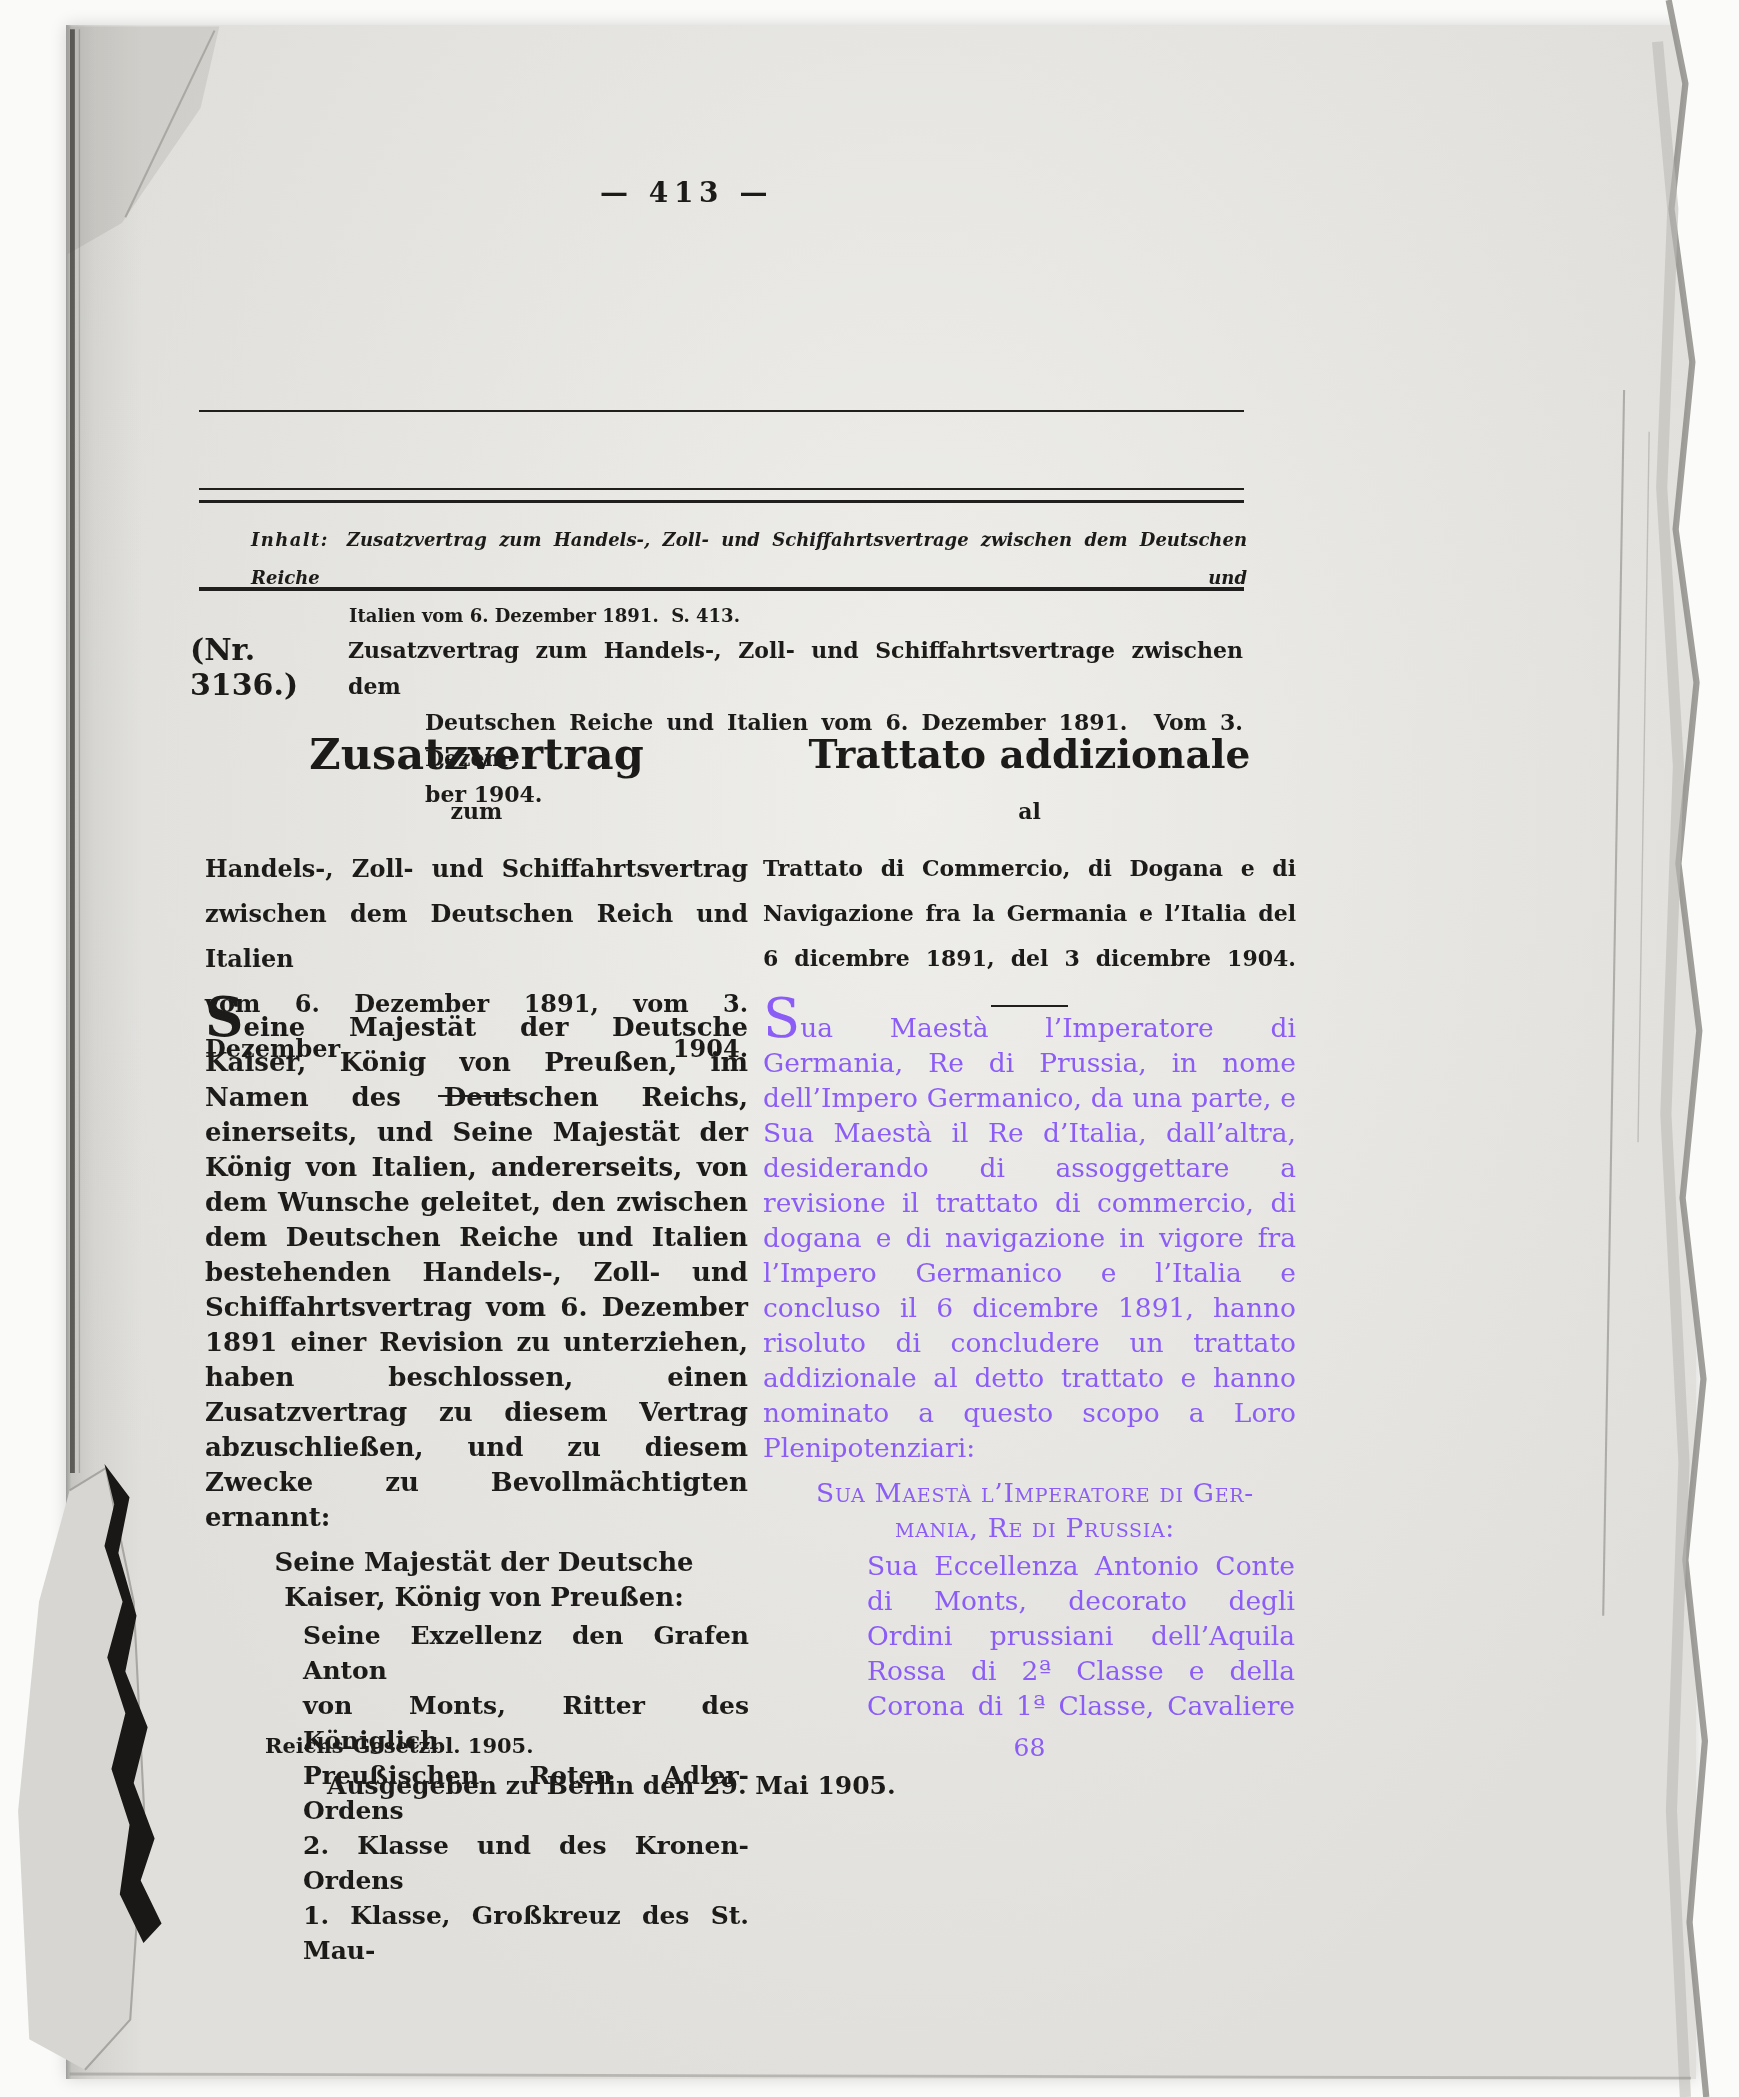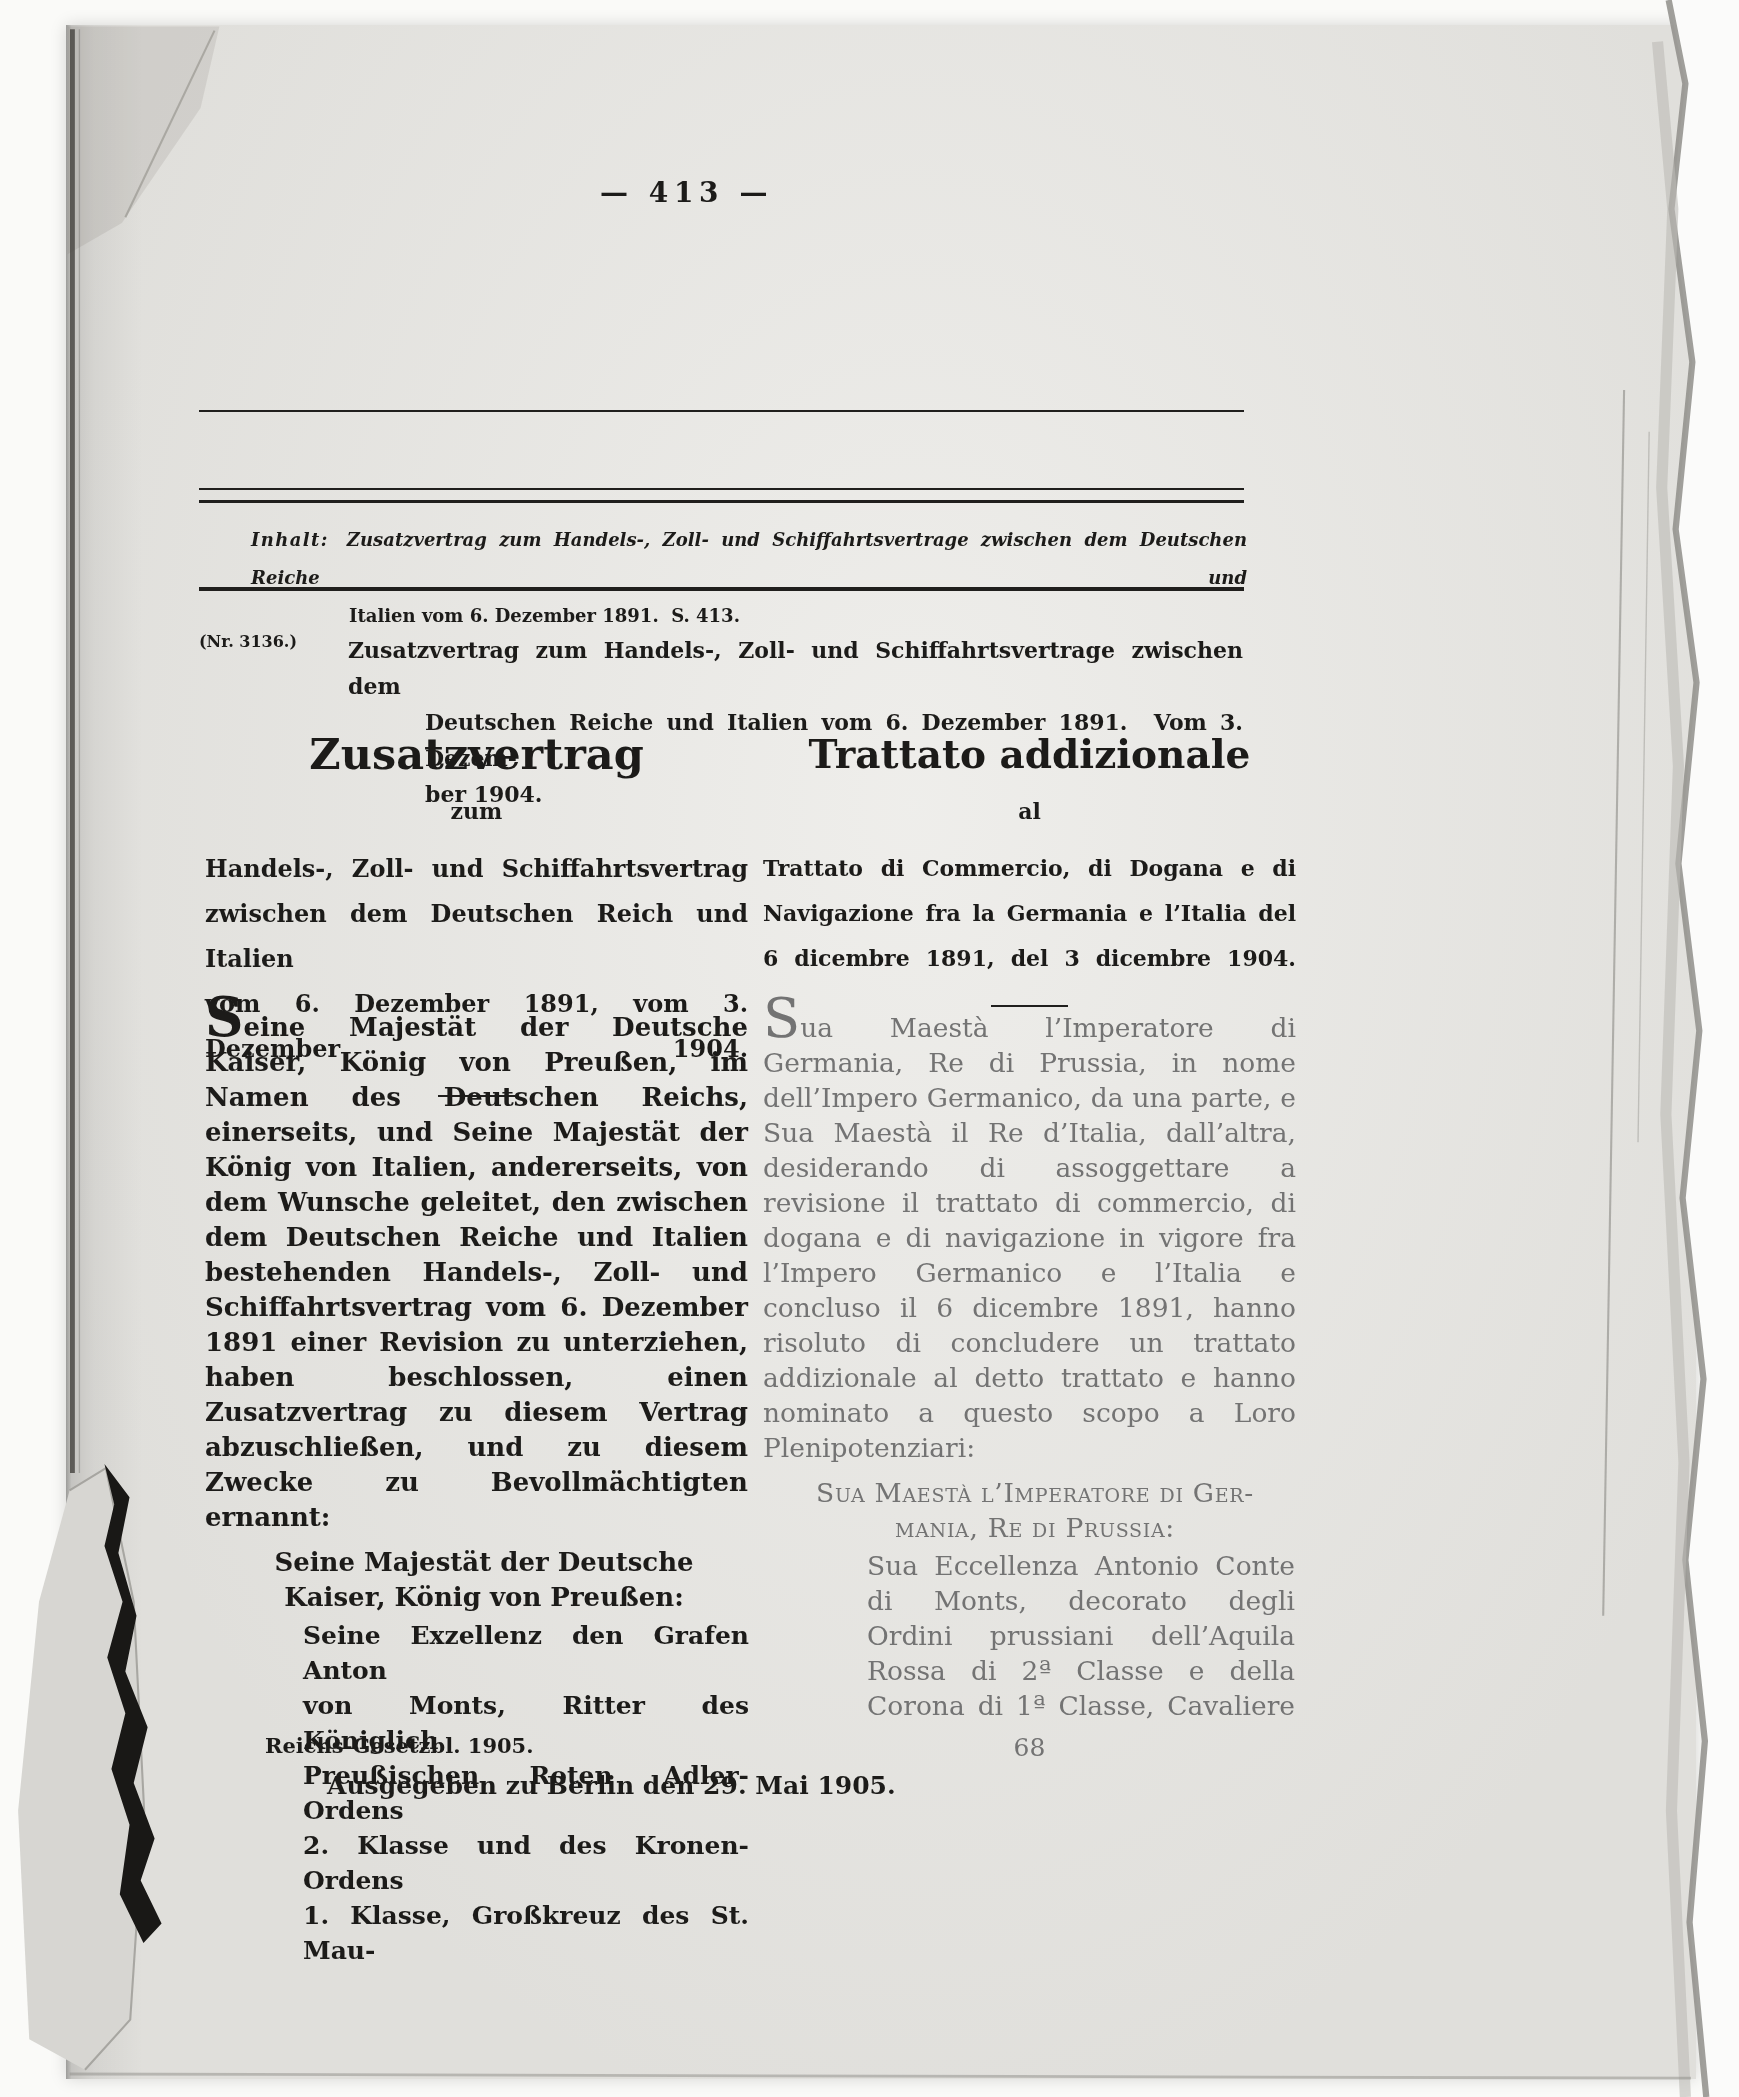--- a/index.html
+++ b/index.html
@@ -22,38 +22,38 @@
   .rule-thin{left:199px;top:410px;width:1045px;height:2.1px;}
   .issue-no{left:199px;top:428px;width:1045px;font-size:46px;font-weight:bold;}
   .rule-double{left:199px;top:488px;width:1045px;height:10.4px;
                border-top:2.8px solid #201f1d;border-bottom:3.5px solid #201f1d;}
   .inhalt{left:251px;top:521px;width:996px;font-size:18px;font-weight:bold;line-height:38px;}
   .inhalt .l1{text-align:justify;text-align-last:justify;font-style:italic;}
   .inhalt .l2{margin-left:98px;}
   .inhalt-label{letter-spacing:1.4px;margin-right:18px;}
   .rule-mid{left:199px;top:587px;width:1045px;height:3.5px;}
 
-  .decree-no{left:199px;top:632px;width:146px;font-size:16px;font-weight:bold;}
+  .decree-no{left:190px;top:632px;width:146px;font-size:30px;font-weight:bold;}
   .decree-lines{left:348px;top:632px;width:895px;font-size:22px;font-weight:bold;line-height:36px;}
   .decree-lines .dl0{text-align:justify;text-align-last:justify;}
   .decree-lines .dl1{margin-left:77px;text-align:justify;text-align-last:justify;}
   .decree-lines .dl2{margin-left:77px;}
 
   .colhead-left{left:205px;top:730px;width:543px;}
   .colhead-right{left:763px;top:730px;width:533px;}
   .colhead-title-de{font-size:43px;font-weight:bold;line-height:49px;}
   .colhead-title-it{font-size:39px;font-weight:bold;line-height:49px;}
   .colhead-sub{font-size:22px;font-weight:bold;line-height:28px;margin-top:18px;}
   .colhead-lines{margin-top:21px;font-weight:bold;text-align:justify;text-align-last:justify;}
   .colhead-lines-de{font-size:24px;line-height:45px;}
   .colhead-lines-it{font-size:22px;line-height:45px;}
   .shortrule{width:77px;height:2.1px;background:#201f1d;margin:24px auto 0 auto;}
 
   .colbody-left{left:205px;top:1010px;width:543px;font-size:26px;line-height:35px;font-weight:bold;}
-  .colbody-right{left:763px;top:1010px;width:533px;font-size:26.5px;line-height:35px;color:#737373;}
+  .colbody-right{left:763px;top:1010px;width:533px;font-size:26.5px;line-height:35px;color:#8b5cf6;}
   .lead{text-align:justify;hyphens:none;margin:0;}
   .lead::first-letter{font-size:2.05em;line-height:0;}
   .subhead{margin-top:9.8px;text-align:center;}
   .subhead-de{margin-left:42px;width:474px;}
   .subhead-it{margin-left:28px;width:488px;font-variant:small-caps;letter-spacing:0.7px;}
   .plen{margin-top:2.8px;text-align:justify;text-align-last:justify;}
   .plen-de{margin-left:98px;width:446px;font-size:25px;}
   .plen-it{margin-left:104px;width:428px;}
   .catchword{margin-top:7px;text-align:center;font-size:25px;}
 

